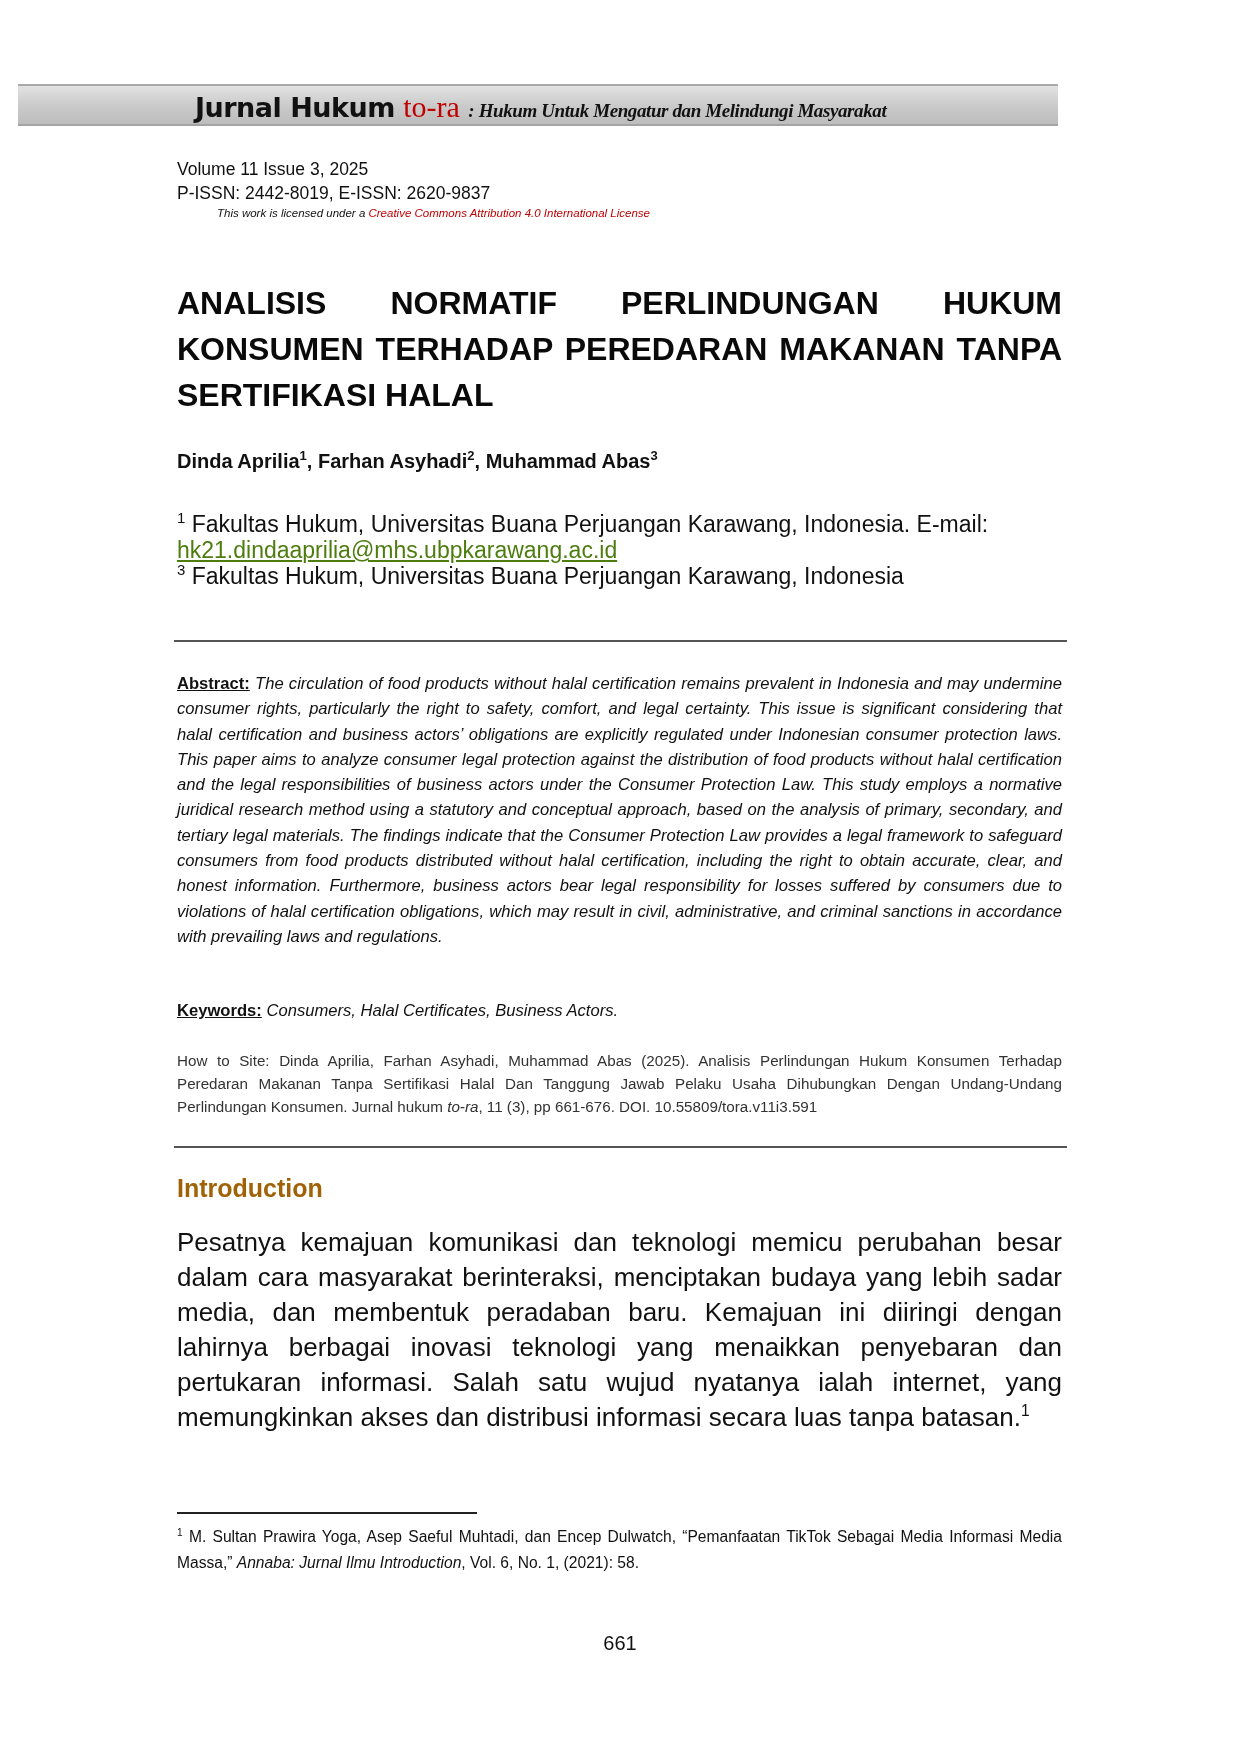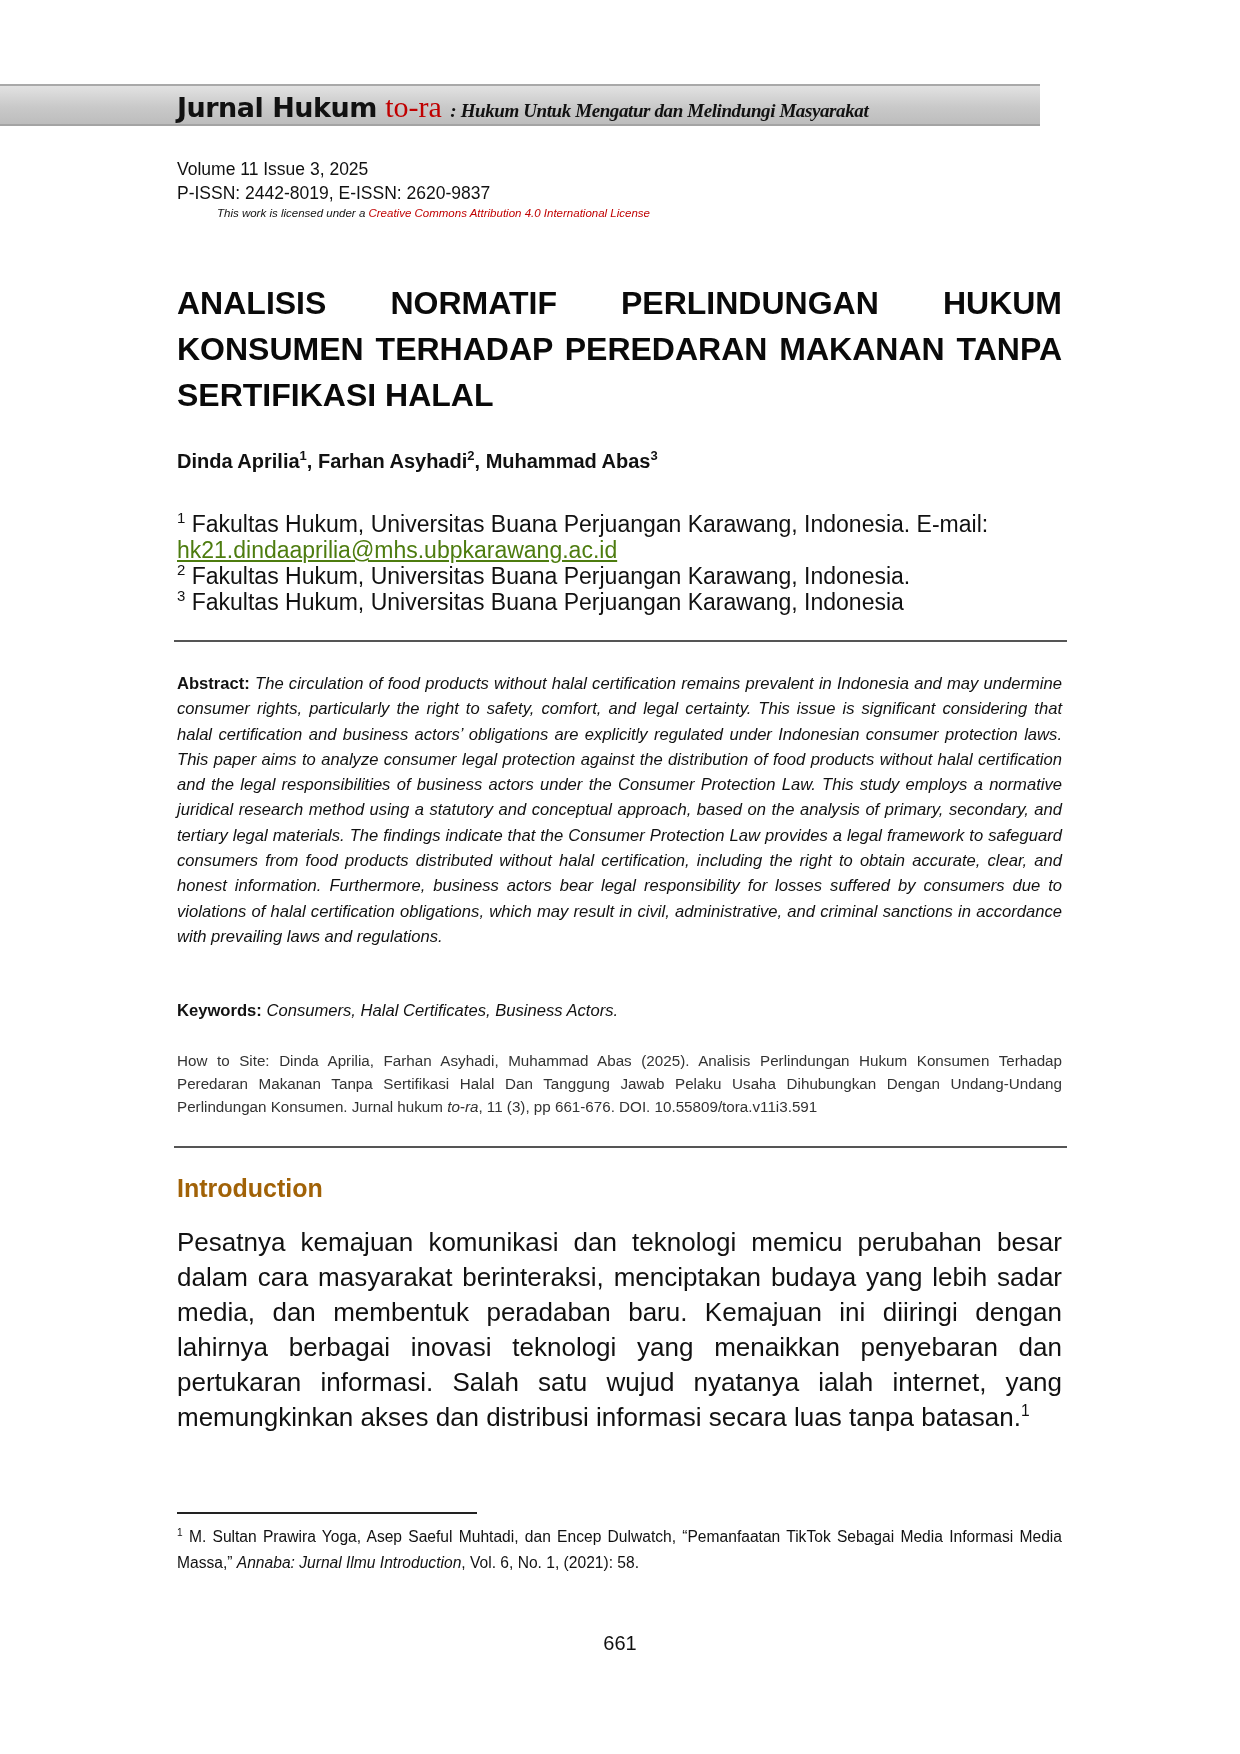--- a/index.html
+++ b/index.html
@@ -1,18 +1,18 @@
 <!DOCTYPE html>
 <html><head>
   <meta charset="utf-8">
   <style>
     html, body { margin: 0; padding: 0; background: #ffffff; }
     body { width: 1240px; height: 1754px; position: relative; overflow: hidden;
            font-family: "Liberation Sans", sans-serif; color: #111; }
-    .header-bar { position: absolute; left: 0; top: 84px; width: 1040px; height: 38px;
+    .header-bar { position: absolute; left: 18px; top: 84px; width: 1040px; height: 38px;
       background: linear-gradient(#e2e2e2, #c9c9c9 55%, #bdbdbd);
       border-top: 2px solid #a9a9a9; border-bottom: 2px solid #a4a4a4; }
     .header-inner { position: absolute; left: 177px; top: 4px; white-space: nowrap; }
     .j-name { font-family: "DejaVu Sans", sans-serif; font-weight: bold; font-size: 27px;
       color: #111; letter-spacing: -0.5px; }
     .j-tora { font-family: "Liberation Serif", serif; font-size: 30px; color: #c00000; margin-left: 4px; }
     .j-sub { font-family: "Liberation Serif", serif; font-style: italic; font-weight: bold;
       font-size: 19px; color: #111; letter-spacing: -0.4px; margin-left: 4px; }
     .meta { position: absolute; left: 177px; top: 157px; font-size: 17.5px; line-height: 24px; color: #111; }
     .license { font-size: 11.5px; font-style: italic; line-height: 16px; margin-left: 40px; }
@@ -20,21 +20,21 @@
     .title { position: absolute; left: 177px; top: 280px; width: 885px; font-weight: bold;
       font-size: 32px; line-height: 46px; text-align: justify; text-align-last: auto; color: #0a0a0a; }
     .title .line1 { display: block; text-align: justify; text-align-last: justify; }
     .authors { position: absolute; left: 177px; top: 450px; font-weight: bold; font-size: 20px; }
     .authors sup, .aff sup { font-size: 0.65em; vertical-align: super; line-height: 0; }
     .aff { position: absolute; left: 177px; top: 511px; font-size: 23px; line-height: 26px; }
     .aff a { color: #4d7c0f; text-decoration: underline; }
     .rule { position: absolute; height: 2px; background: #555; }
     .abstract { position: absolute; left: 177px; top: 671px; width: 885px; font-size: 16.6px;
       line-height: 25.3px; text-align: justify; }
-    .abstract .lbl, .keywords .lbl { font-weight: bold; font-style: normal; }
+    .abstract .lbl, .keywords .lbl { font-weight: bold; font-style: normal; text-decoration: underline; }
     .abstract .txt { font-style: italic; }
     .keywords { position: absolute; left: 177px; top: 1001px; font-size: 16.6px; }
     .keywords .txt { font-style: italic; }
     .cite { position: absolute; left: 177px; top: 1049px; width: 885px; font-size: 15.2px;
       line-height: 23px; color: #333; text-align: justify; }
     .section-title { position: absolute; left: 177px; top: 1174px; font-weight: bold; font-size: 25px; color: #a16207; }
     .intro { position: absolute; left: 177px; top: 1225px; width: 885px; font-size: 26px;
       line-height: 35px; text-align: justify; }
     .intro sup { font-size: 0.6em; vertical-align: super; line-height: 0; }
     .fn-rule { position: absolute; left: 177px; top: 1512px; width: 300px; height: 2px; background: #222; }
@@ -66,21 +66,20 @@
 
 <div class="authors">
   <span>Dinda Aprilia</span><sup>1</sup>,
   <span>Farhan Asyhadi</span><sup>2</sup>,
   <span>Muhammad Abas</span><sup>3</sup>
 </div>
 
 <div class="aff">
   <div><sup>1</sup> <span>Fakultas Hukum, Universitas Buana Perjuangan Karawang, Indonesia. E-mail:</span></div>
   <div><a>hk21.dindaaprilia@mhs.ubpkarawang.ac.id</a></div>
-  <div><sup>2</sup> <span>Fakultas Hukum, Universitas Buana Perjuangan Karawang, Indonesia.</span></div>
   <div><sup>3</sup> <span>Fakultas Hukum, Universitas Buana Perjuangan Karawang, Indonesia</span></div>
 </div>
 
 <div class="rule" style="left:174px; top:640px; width:893px;"></div>
 
 <div class="abstract">
   <span class="lbl">Abstract:</span>
   <span class="txt">The circulation of food products without halal certification remains prevalent in Indonesia and may undermine consumer rights, particularly the right to safety, comfort, and legal certainty. This issue is significant considering that halal certification and business actors’ obligations are explicitly regulated under Indonesian consumer protection laws. This paper aims to analyze consumer legal protection against the distribution of food products without halal certification and the legal responsibilities of business actors under the Consumer Protection Law. This study employs a normative juridical research method using a statutory and conceptual approach, based on the analysis of primary, secondary, and tertiary legal materials. The findings indicate that the Consumer Protection Law provides a legal framework to safeguard consumers from food products distributed without halal certification, including the right to obtain accurate, clear, and honest information. Furthermore, business actors bear legal responsibility for losses suffered by consumers due to violations of halal certification obligations, which may result in civil, administrative, and criminal sanctions in accordance with prevailing laws and regulations.</span>
 </div>
 

